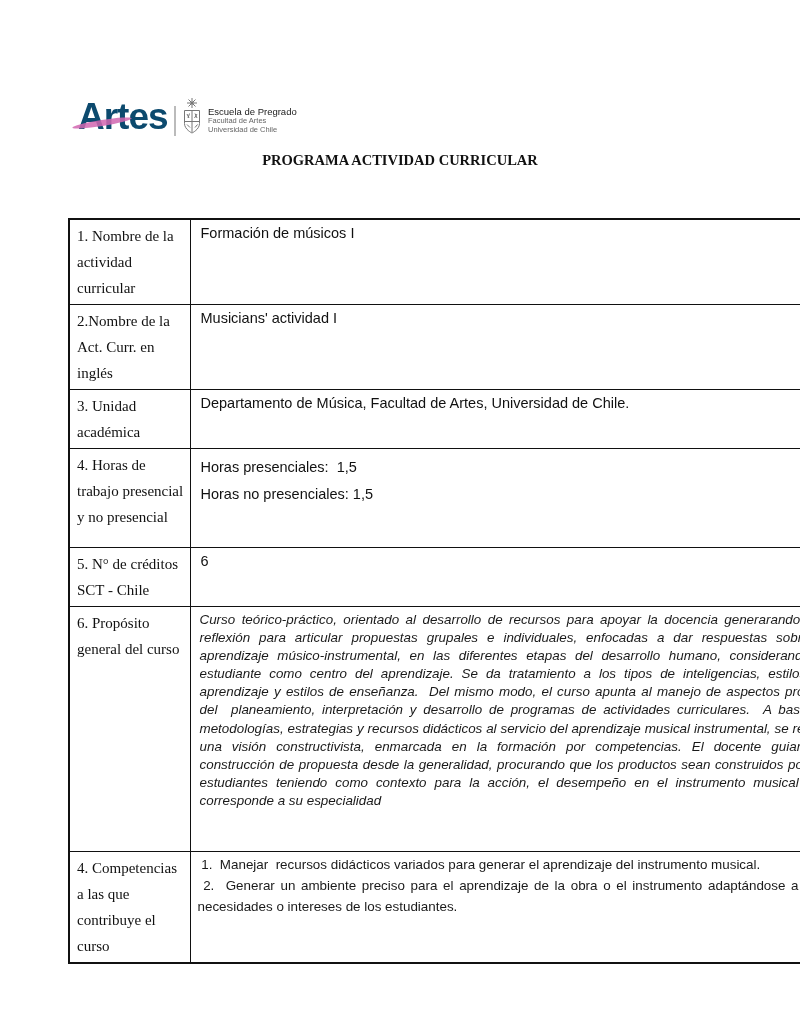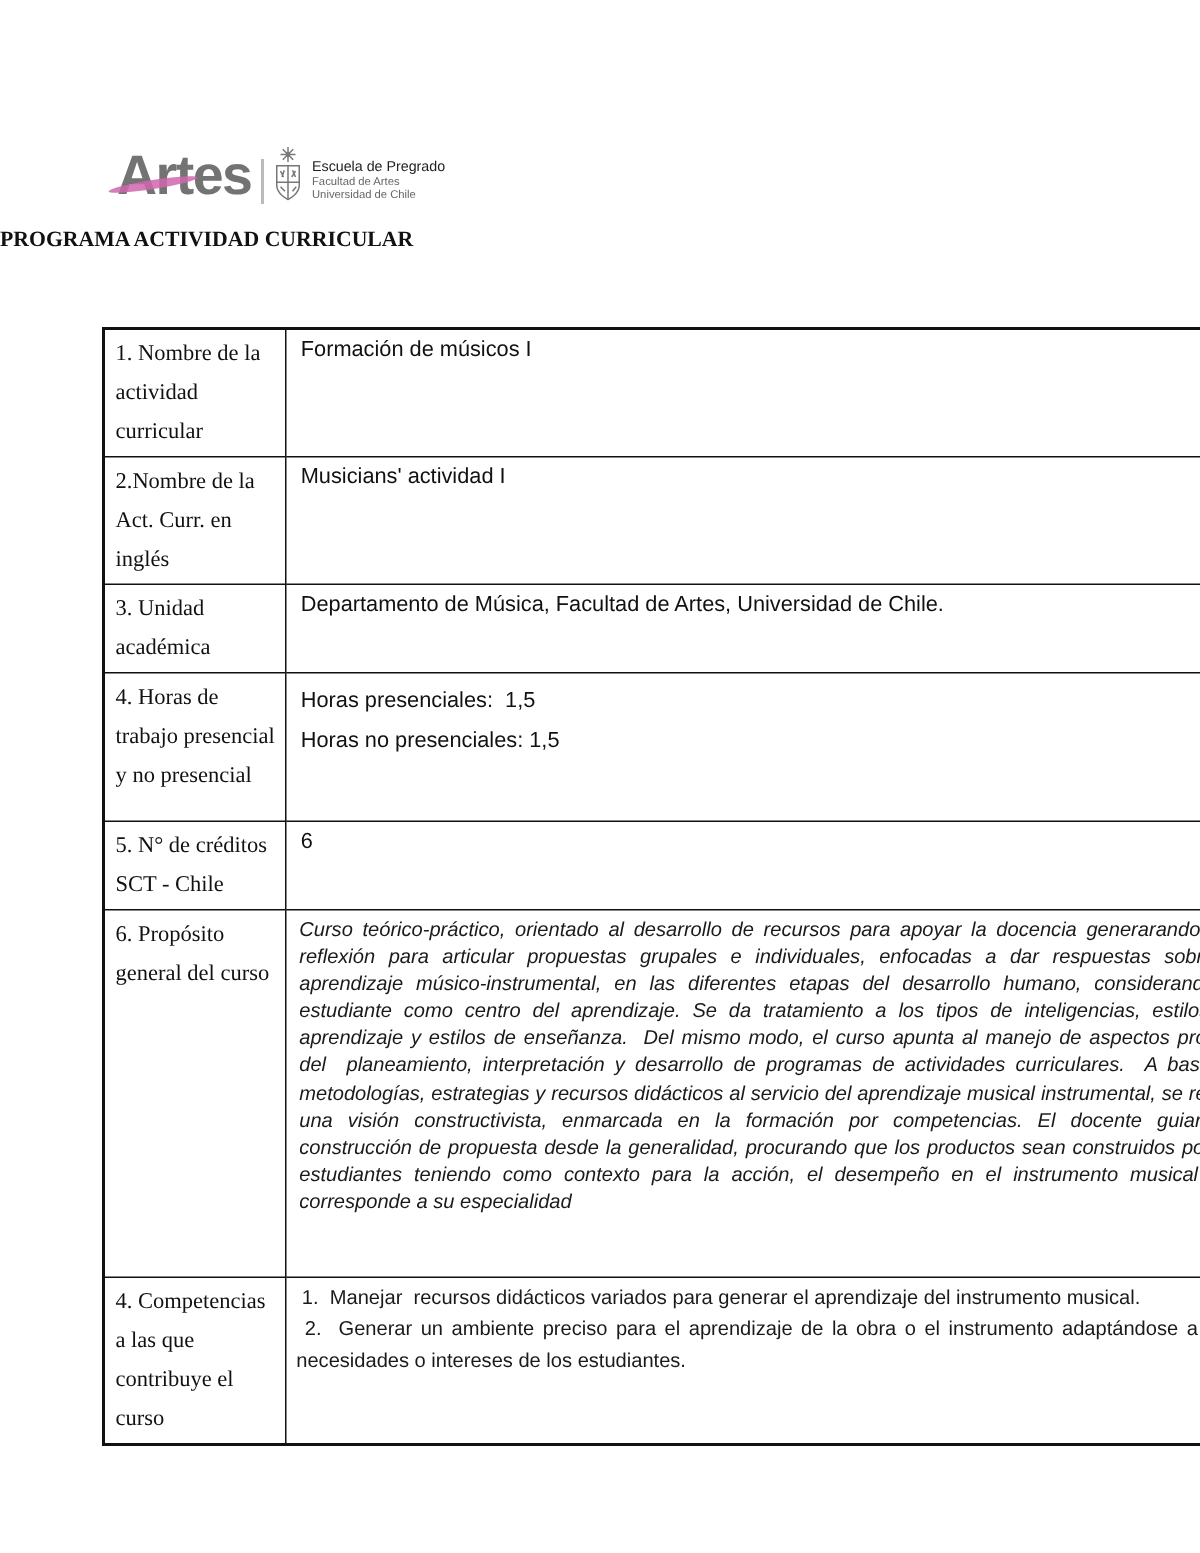--- a/index.html
+++ b/index.html
@@ -2,30 +2,30 @@
 <html><head>
 <meta charset="utf-8">
 <style>
   html,body{margin:0;padding:0;background:#ffffff;}
   .page{position:relative;width:800px;height:1035px;background:#ffffff;overflow:hidden;
         font-family:"Liberation Sans",sans-serif;color:#1a1a1a;}
 
   
   .logo{position:absolute;left:78px;top:96px;height:48px;}
   .wordmark{position:absolute;left:0;top:0;font-family:"Liberation Sans",sans-serif;
-            font-weight:bold;font-size:37px;letter-spacing:-1px;color:#737373;line-height:42px;}
+            font-weight:bold;font-size:37px;letter-spacing:-1px;color:#0c4a6e;line-height:42px;}
   .swoosh{position:absolute;left:-6px;top:24px;width:60px;height:6px;border-radius:50%;
           transform:rotate(-9deg);opacity:.85;}
   .logo-divider{position:absolute;left:96px;top:10px;width:2px;height:30px;background:#bbbbbb;}
   .crest{position:absolute;left:102px;top:1px;}
   .unit{position:absolute;left:130px;top:11px;white-space:nowrap;}
   .unit-bold{font-size:9.5px;font-weight:normal;color:#222;line-height:10px;}
   .unit-small{font-size:7.5px;color:#666;line-height:8.5px;}
 
-  .doc-title{position:absolute;left:0;top:152px;width:100%;
+  .doc-title{position:absolute;left:0;top:152px;width:100%;text-align:center;
              font-family:"Liberation Serif",serif;font-weight:bold;font-size:14.5px;color:#111;}
 
   
   table.program{position:absolute;left:68px;top:218px;width:770px;border-collapse:collapse;
                 table-layout:fixed;border:2px solid #111;}
   col.c1{width:121px;}
   td{border:1px solid #111;vertical-align:top;background:#fff;}
   td.lbl{font-family:"Liberation Serif",serif;font-size:15px;line-height:26px;
          padding:3px 3px 3px 7px;color:#111;}
   td.val{font-family:"Liberation Sans",sans-serif;font-size:14.5px;padding:5px 8px 4px 10px;color:#111;}

